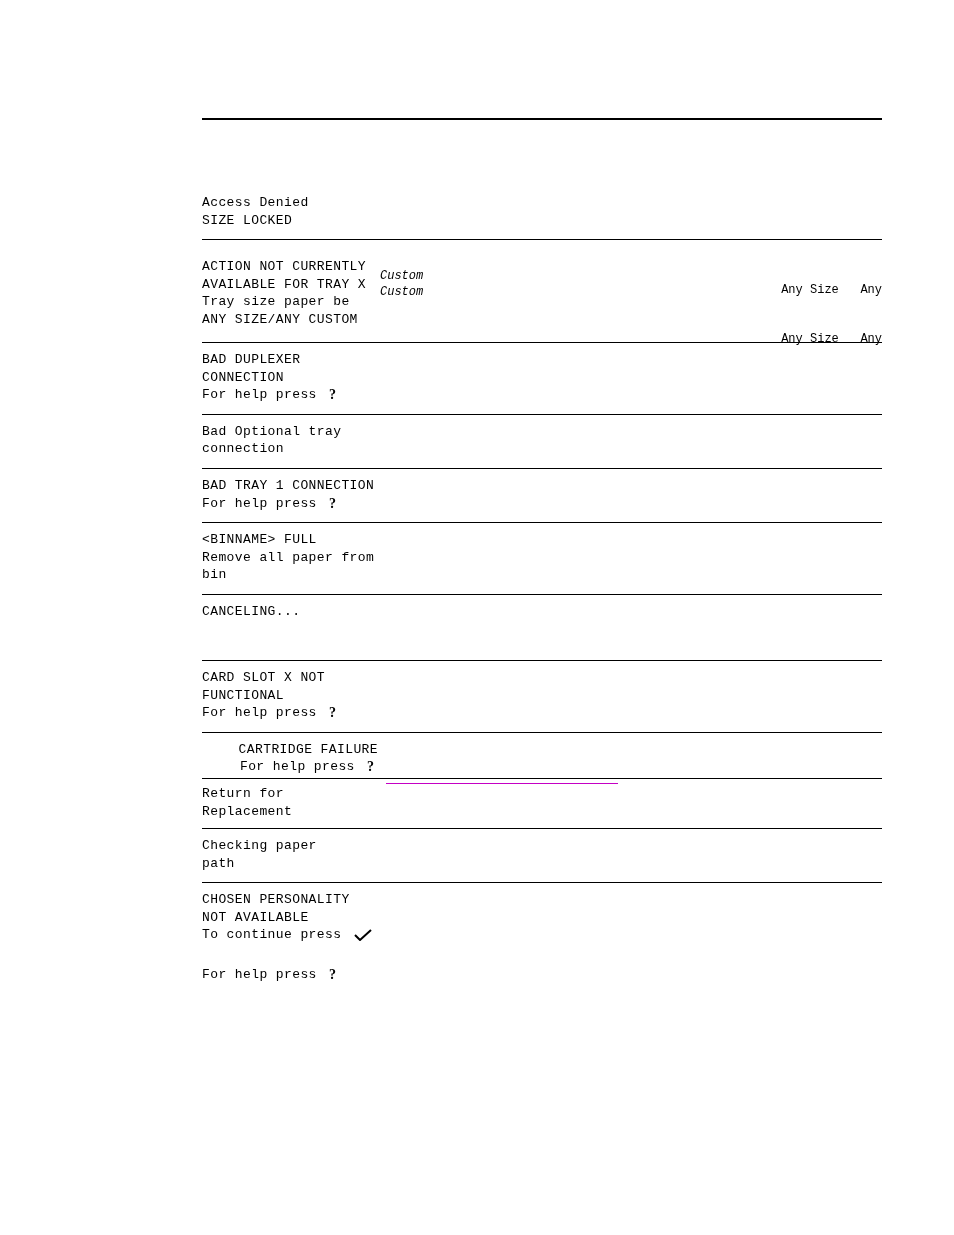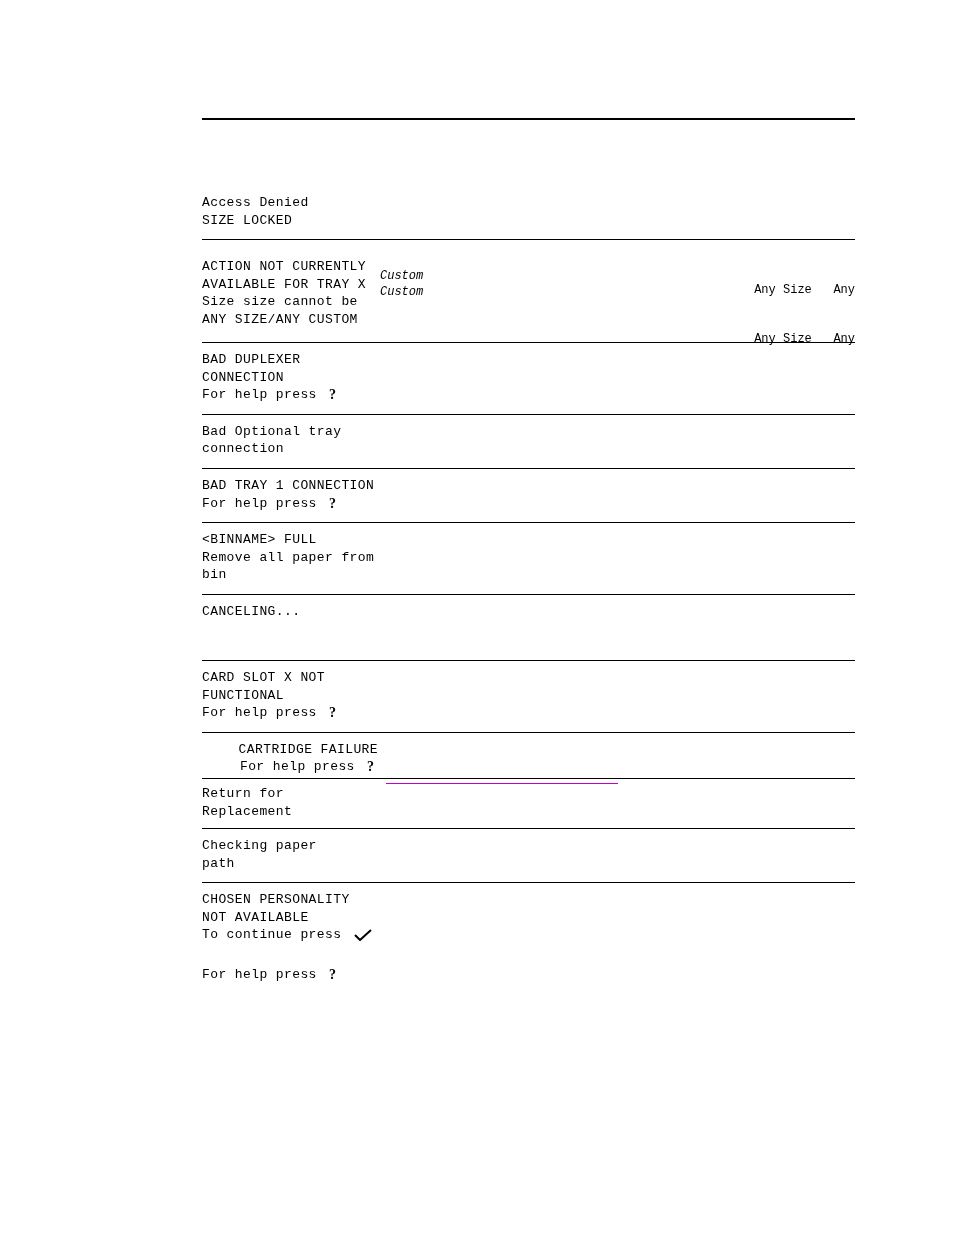--- a/index.html
+++ b/index.html
@@ -12,21 +12,21 @@
     min-height: 1235px;
     font-family: "Helvetica Neue", Arial, sans-serif;
     font-size: 12px;
     color: #000;
   }
   .page {
     position: relative;
     box-sizing: border-box;
     padding-top: 118px;   
     padding-left: 202px;  
-    padding-right: 99px;  
+    padding-right: 72px;  
   }
   .rule {
     border-top: 1px solid #000;
     height: 0;
     margin: 0;
   }
   .thick-rule {
     border-top: 2px solid #000;
   }
   .section {
@@ -89,21 +89,21 @@
       <div>Access Denied</div>
       <div>SIZE LOCKED</div>
     </div>
   </div>
   <div class="rule"></div>
 
   <div class="section gap-med">
     <div class="col1 display-font">
       <div>ACTION NOT CURRENTLY</div>
       <div>AVAILABLE FOR TRAY X</div>
-      <div>Size size cannot be</div>
+      <div>Tray size paper be</div>
       <div>ANY SIZE/ANY CUSTOM</div>
     </div>
     <div class="col2" style="top:28px;font-style:italic;">
       <div>Custom</div>
       <div>Custom</div>
     </div>
     <div class="right-frag">
       <div>Any Size   Any</div>
       <div>Any Size   Any</div>
     </div>

